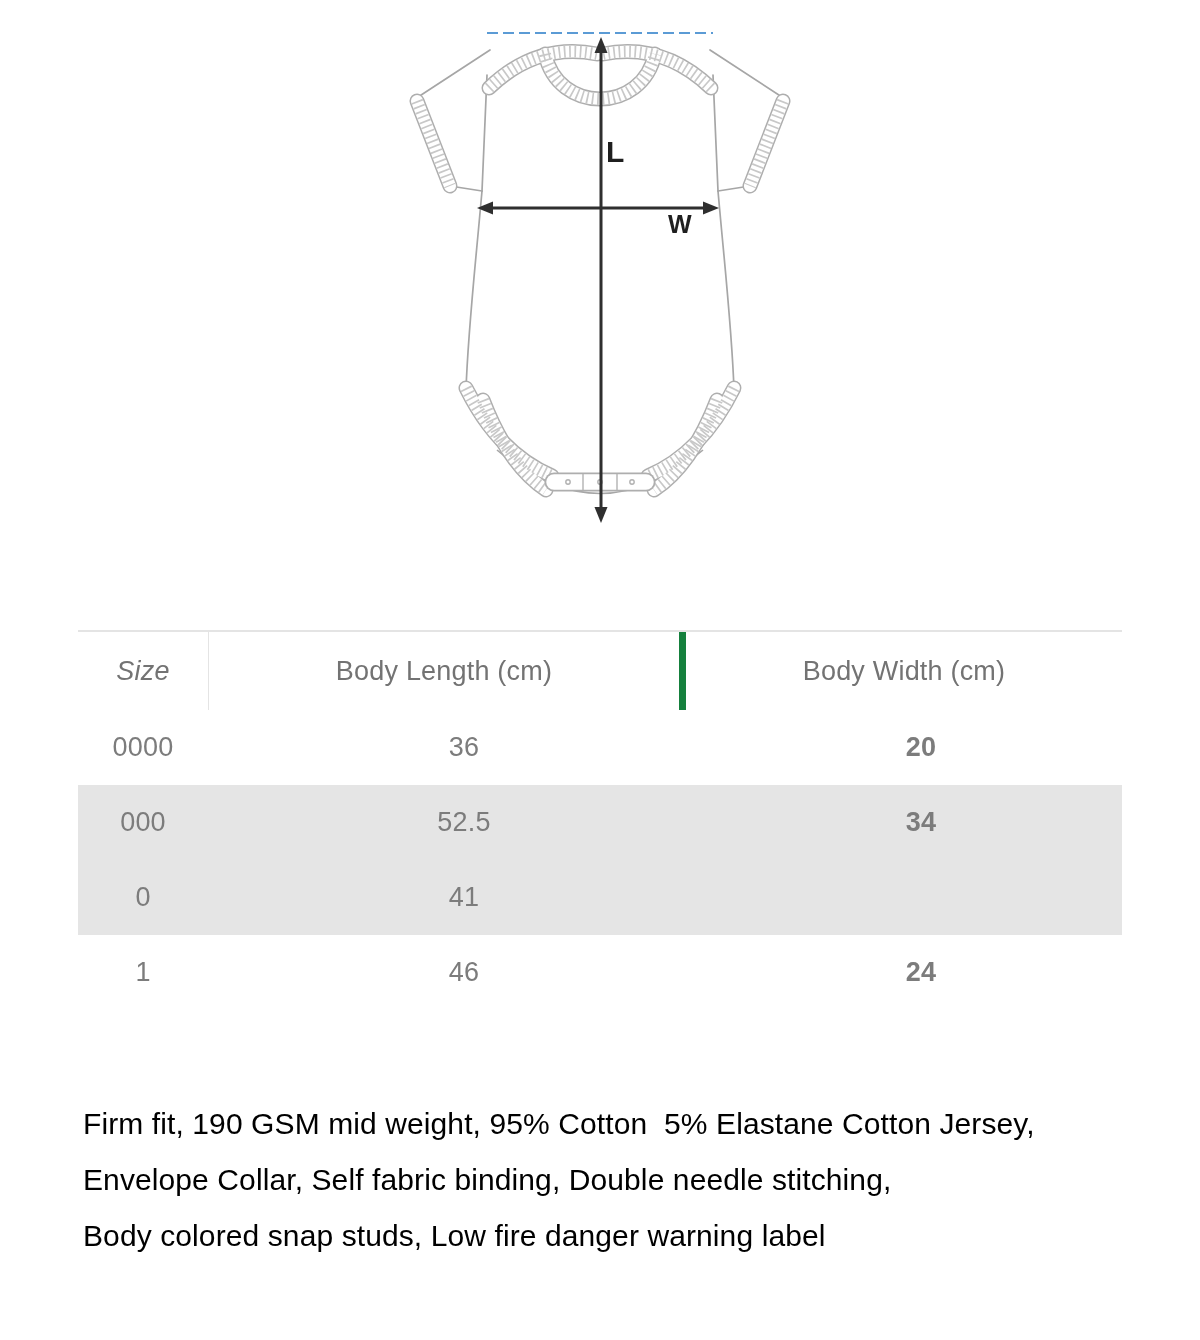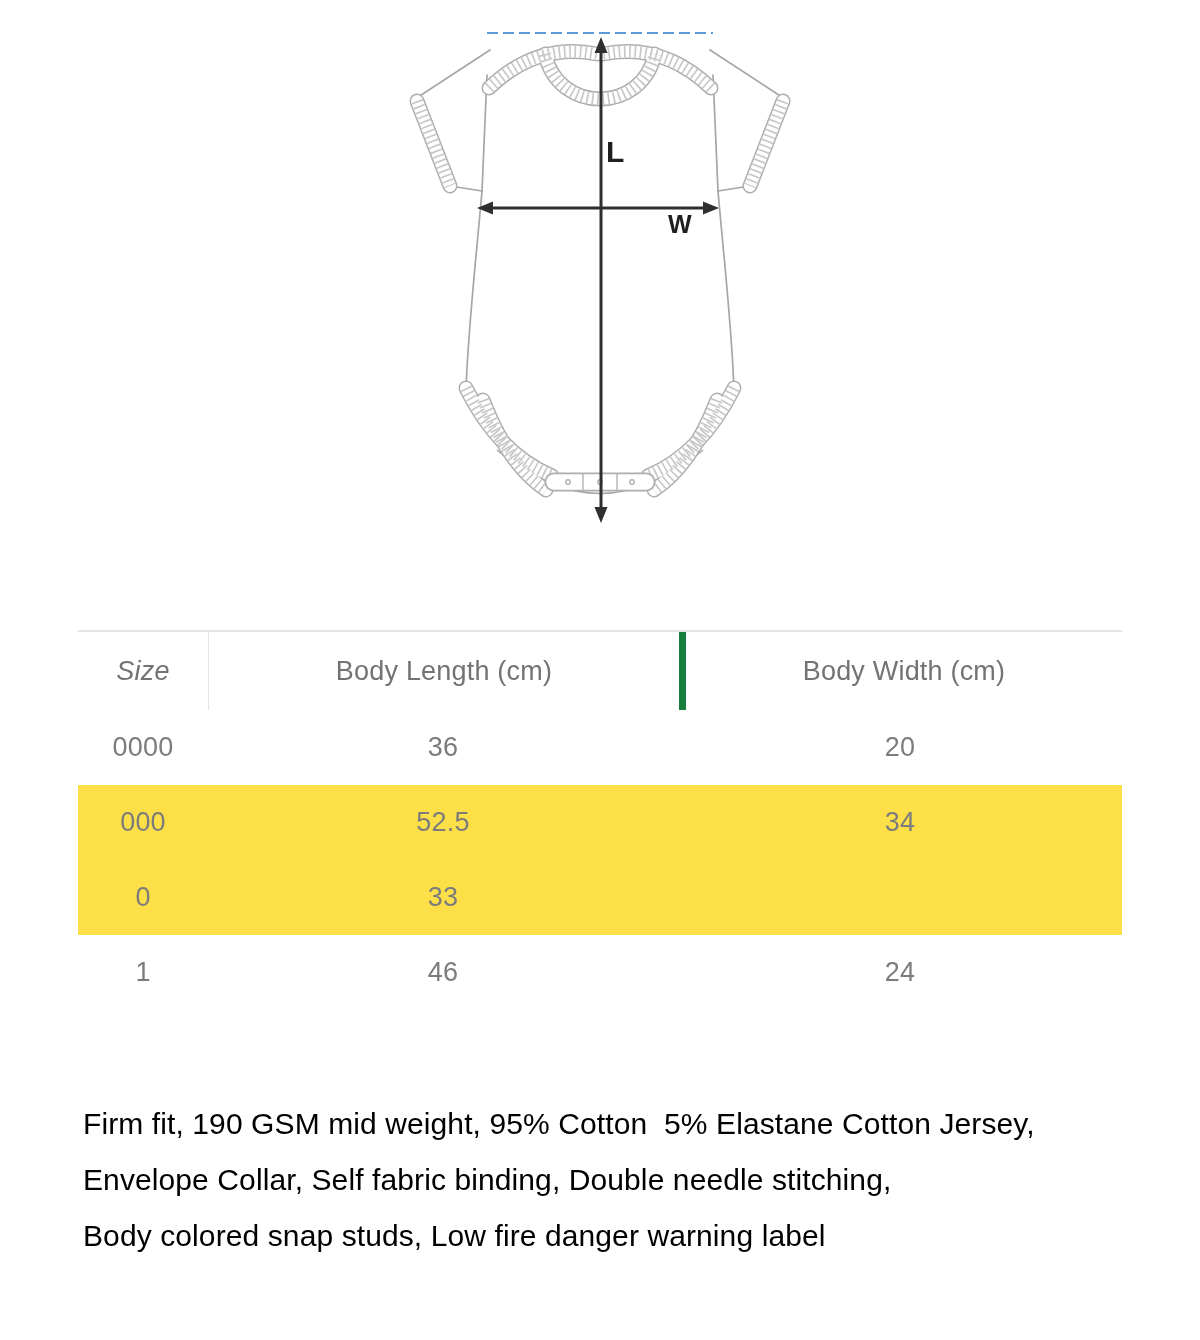--- a/index.html
+++ b/index.html
@@ -10,27 +10,27 @@
   .diagram { position:absolute; left:0; top:0; width:1200px; height:560px; }
 
   .size-table { position:absolute; left:78px; top:630px; width:1044px;
                 font-stretch:semi-condensed; }
   .thead { display:flex; height:78px; border-top:2px solid #e4e4e4; }
   .th { display:flex; align-items:center; justify-content:center;
         height:100%; font-size:27px; color:#737373; letter-spacing:0.2px; }
   .th:nth-child(1) { width:130px; border-right:1px solid #e4e4e4;font-style:italic; }
   .th:nth-child(2) { width:470px; border-right:7px solid #15803d; }
   .th:nth-child(3) { flex:1; }
-  .tr { display:flex; height:75px; }
-  .tr.alt { background:#fde047; }
+  .tr { display:flex; height:75px;gap:21px; }
+  .tr.alt { background:#e5e5e5; }
   .td { display:flex; align-items:center; justify-content:center;
         font-size:27px; color:#7c7c7c; letter-spacing:0.2px; }
   .td:nth-child(1) { width:130px; }
   .td:nth-child(2) { width:470px; }
-  .td:nth-child(3) { flex:1; }
+  .td:nth-child(3) { flex:1;font-weight:bold; }
 
   .description { position:absolute; left:83px; top:1096px; width:1080px; }
   .desc-line { font-size:30px; line-height:56px; color:#000000;
                letter-spacing:0.1px; white-space:pre; }
 </style>
 </head>
 <body>
 
 <div class="page">
 
@@ -132,21 +132,21 @@
           <div class="td">36</div>
           <div class="td">20</div>
         </div>
         <div class="tr alt">
           <div class="td">000</div>
           <div class="td">52.5</div>
           <div class="td">34</div>
         </div>
         <div class="tr alt">
           <div class="td">0</div>
-          <div class="td">33</div>
+          <div class="td">41</div>
         </div>
         <div class="tr">
           <div class="td">1</div>
           <div class="td">46</div>
           <div class="td">24</div>
         </div>
       </div>
   </div>
 
   <div class="description">

